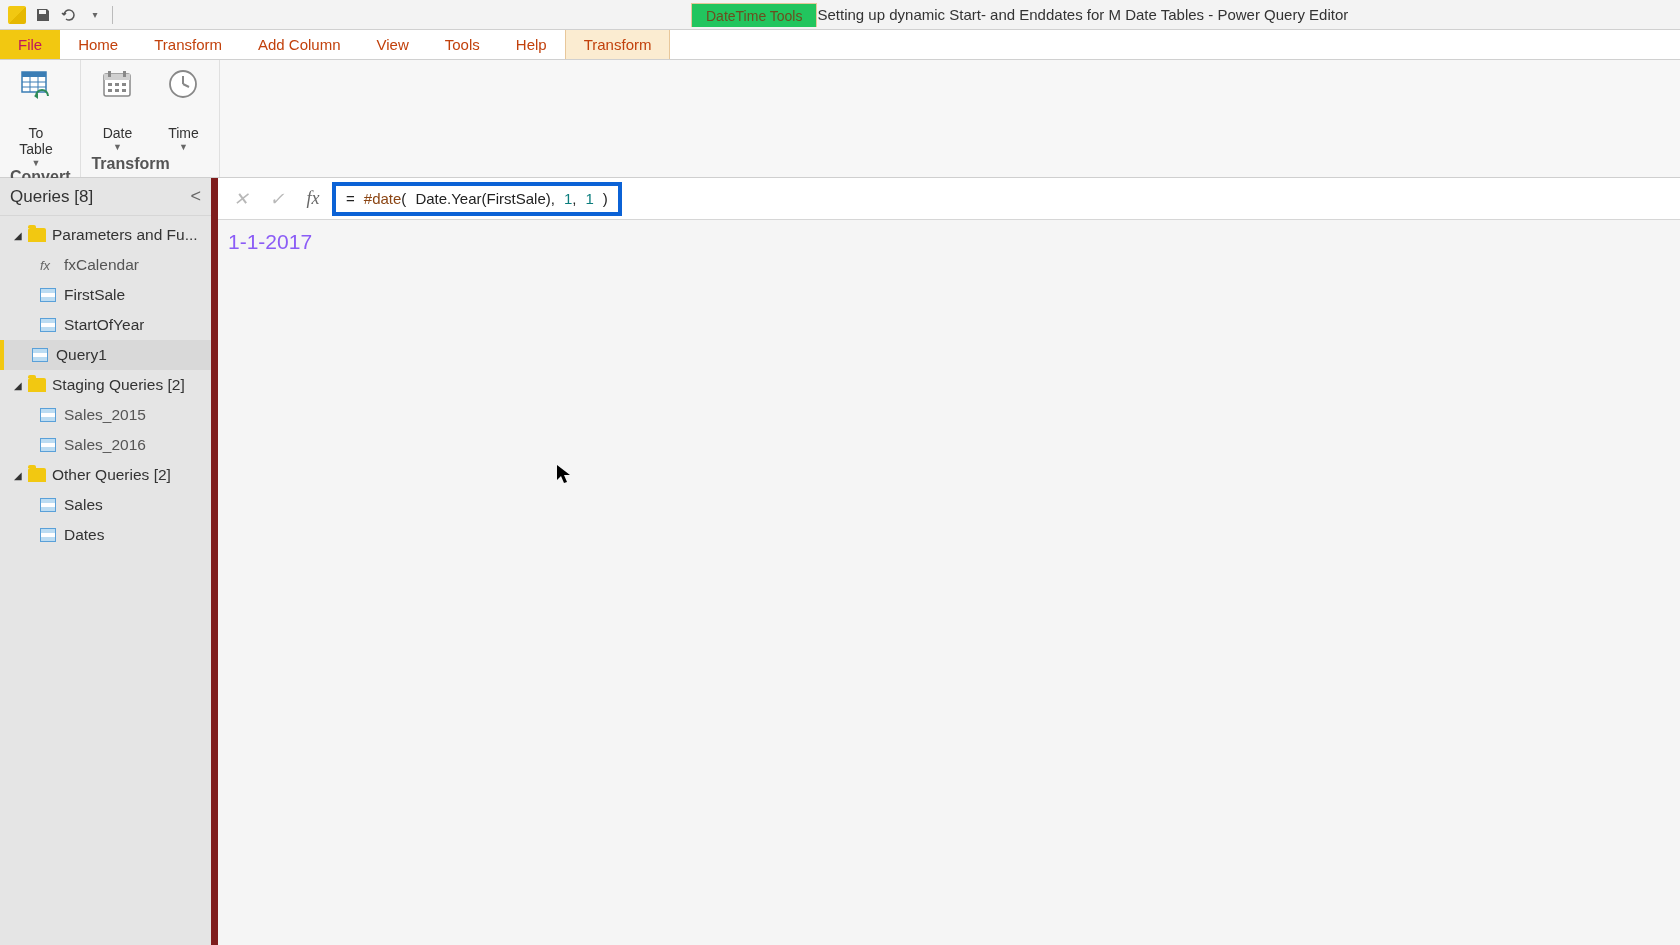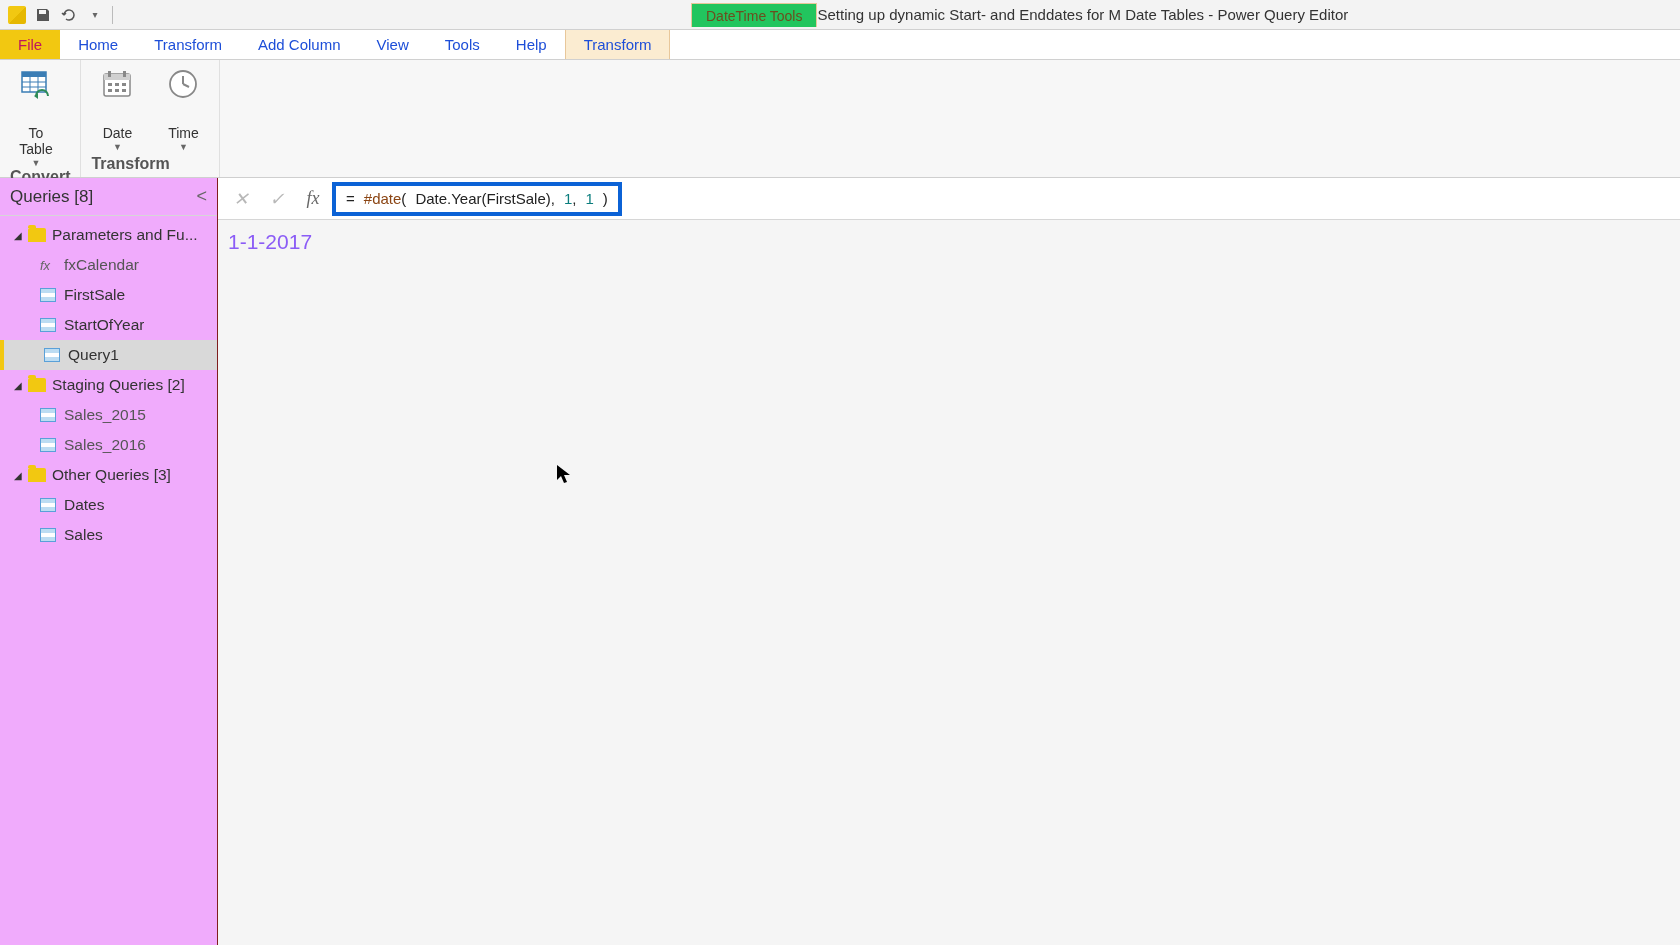--- a/index.html
+++ b/index.html
@@ -8,47 +8,47 @@
   
   .title-bar { height: 30px; display: flex; align-items: center; background: #f3f3f3; border-bottom: 1px solid #d0d0d0; }
   .qat { display: flex; align-items: center; gap: 8px; padding: 0 8px; }
   .qat-icon { width: 18px; height: 18px; display: flex; align-items: center; justify-content: center; color: #555; }
   .pbi-logo { width: 18px; height: 18px; background: linear-gradient(135deg, #f2c811 50%, #e6b800 50%); border-radius: 2px; }
   .context-tab-title { background: #22c55e; border: 1px solid #e8c79a; border-bottom: none; padding: 4px 14px 3px; color: #6b4e1e; font-size: 14px; margin-left: 570px; }
   .window-title { font-size: 15px; color: #333; }
 
   
   .ribbon-tabs { display: flex; height: 30px; background: #ffffff; border-bottom: 1px solid #d0d0d0; }
-  .ribbon-tab { padding: 6px 18px; cursor: pointer; font-size: 15px; color: #1d4ed8; }
+  .ribbon-tab { padding: 6px 18px; cursor: pointer; font-size: 15px; color: #c2410c; }
   .ribbon-tab.file { background: #f2c811; color: #be185d; font-weight: 500; }
   .ribbon-tab.context { background: #fbecd1; border-left: 1px solid #e8c79a; border-right: 1px solid #e8c79a; }
 
   
   .ribbon-body { height: 118px; background: #f7f7f7; border-bottom: 1px solid #cfcfcf; display: flex; }
   .ribbon-group { border-right: 1px solid #e0e0e0; display: flex; flex-direction: column; justify-content: space-between; padding: 4px 10px 2px; }
   .ribbon-items { display: flex; gap: 14px; }
   .ribbon-btn { display: flex; flex-direction: column; align-items: center; width: 52px; cursor: pointer; }
   .ribbon-btn-icon { width: 40px; height: 40px; margin-bottom: 2px; display: flex; align-items: center; justify-content: center; }
   .ribbon-btn-label { font-size: 14px; color: #333; text-align: center; line-height: 1.15; margin-top: 19px; }
   .ribbon-group-label { text-align: left; font-size: 16px; color: #555; padding-bottom: 2px; font-weight: bold; }
   .drop-arrow { font-size: 9px; color: #666; margin-top: 1px; }
 
   
   .main { display: flex; height: calc(100vh - 178px); }
 
   
-  .queries-pane { width: 218px; background: #f0abfc; border-right: 1px solid #7f1d1d; display: flex; flex-direction: column; }
+  .queries-pane { width: 218px; background: #e5e5e5; border-right: 7px solid #7f1d1d; display: flex; flex-direction: column; }
   .queries-header { display: flex; align-items: center; justify-content: space-between; padding: 8px 10px; border-bottom: 1px solid #d6d6d6; }
   .queries-title { font-size: 17px; color: #333; }
   .collapse-icon { font-size: 18px; color: #666; cursor: pointer; }
 
   .tree { padding: 4px 0; }
   .tree-group { display: flex; align-items: center; padding: 6px 6px 6px 14px; gap: 6px; cursor: pointer; }
   .tree-item { display: flex; align-items: center; padding: 6px 6px 6px 40px; gap: 8px; cursor: pointer; }
-  .tree-item.selected { background: #d9d9d9; border-left: 4px solid #f2c811; padding-left: 40px; }
+  .tree-item.selected { background: #d9d9d9; border-left: 4px solid #f2c811; padding-left: 28px; }
   .tree-item.italic .item-label { color: #555; }
   .folder-icon { width: 18px; height: 14px; background: #f2c811; border-radius: 2px 2px 0 0; position: relative; }
   .folder-icon::before { content: ""; position: absolute; top: -3px; left: 0; width: 8px; height: 3px; background: #f2c811; border-radius: 2px 2px 0 0; }
   .expand-caret { font-size: 10px; color: #333; width: 8px; }
   .table-icon { width: 16px; height: 14px; border: 1.5px solid #5aa0d8; background: linear-gradient(#bcdcf2 33%, #fff 33%, #fff 66%, #bcdcf2 66%); }
   .fx-icon { font-style: italic; font-size: 13px; color: #666; width: 16px; }
   .group-label, .item-label { font-size: 15.5px; color: #333; white-space: nowrap; overflow: hidden; text-overflow: ellipsis; }
 
   
   .content { flex: 1; background: #f5f5f5; display: flex; flex-direction: column; }
@@ -202,29 +202,29 @@
         <span class="item-label">Sales_2015</span>
       </div>
       <div class="tree-item italic">
         <span class="table-icon"></span>
         <span class="item-label">Sales_2016</span>
       </div>
 
       <div class="tree-group">
         <span class="expand-caret">◢</span>
         <span class="folder-icon"></span>
-        <span class="group-label">Other Queries [3]</span>
+        <span class="group-label">Other Queries [2]</span>
+      </div>
+      <div class="tree-item">
+        <span class="table-icon"></span>
+        <span class="item-label">Sales</span>
       </div>
       <div class="tree-item">
         <span class="table-icon"></span>
         <span class="item-label">Dates</span>
-      </div>
-      <div class="tree-item">
-        <span class="table-icon"></span>
-        <span class="item-label">Sales</span>
       </div>
 
     </div>
   </div>
 
   <div class="content">
     <div class="formula-bar">
       <div class="fb-btn">✕</div>
       <div class="fb-btn">✓</div>
       <div class="fb-btn fx">fx</div>

